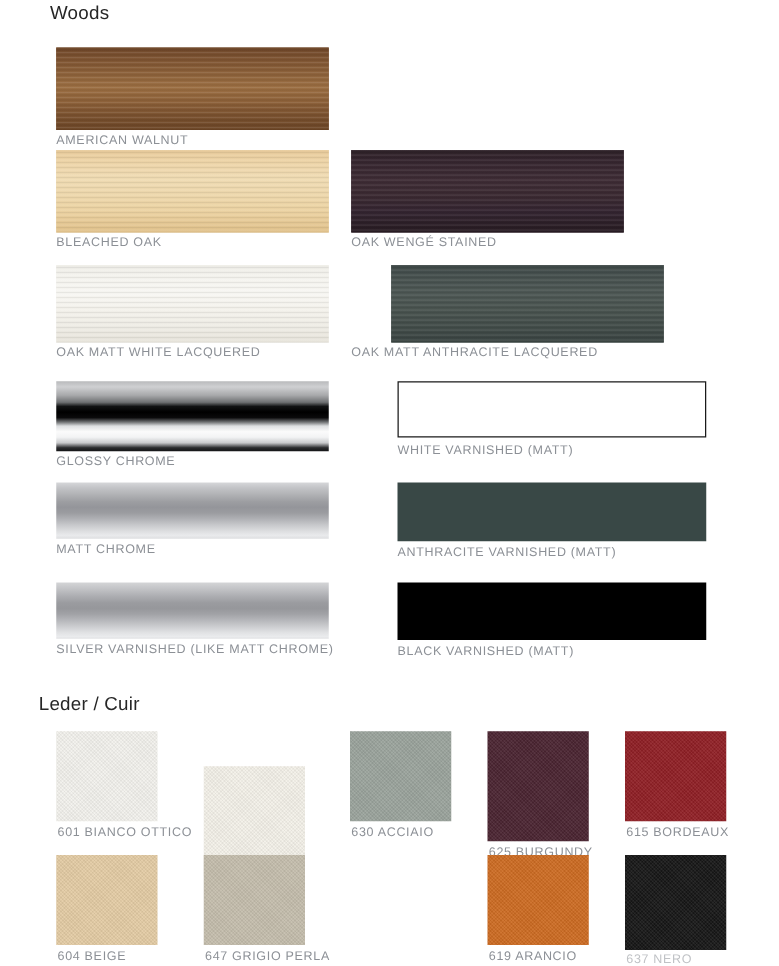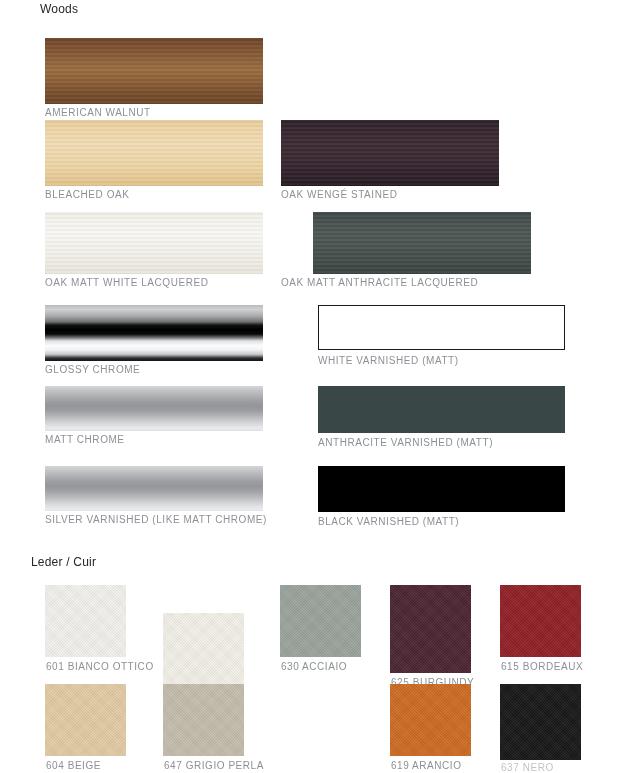--- a/index.html
+++ b/index.html
@@ -19,21 +19,21 @@
     position: relative;
     width: 623px;
     height: 773px;
     background: #fff;
   }
 
   
   .section-title {
     position: absolute;
     font-family: "Liberation Sans", sans-serif;
-    font-size: 12px;
+    font-size: 15px;
     font-weight: 400;
     color: #262626;
     letter-spacing: 0.2px;
     white-space: nowrap;
   }
   .section-title.woods {
     left: 40px;
     top: 2px;
   }
   .section-title.leather {

